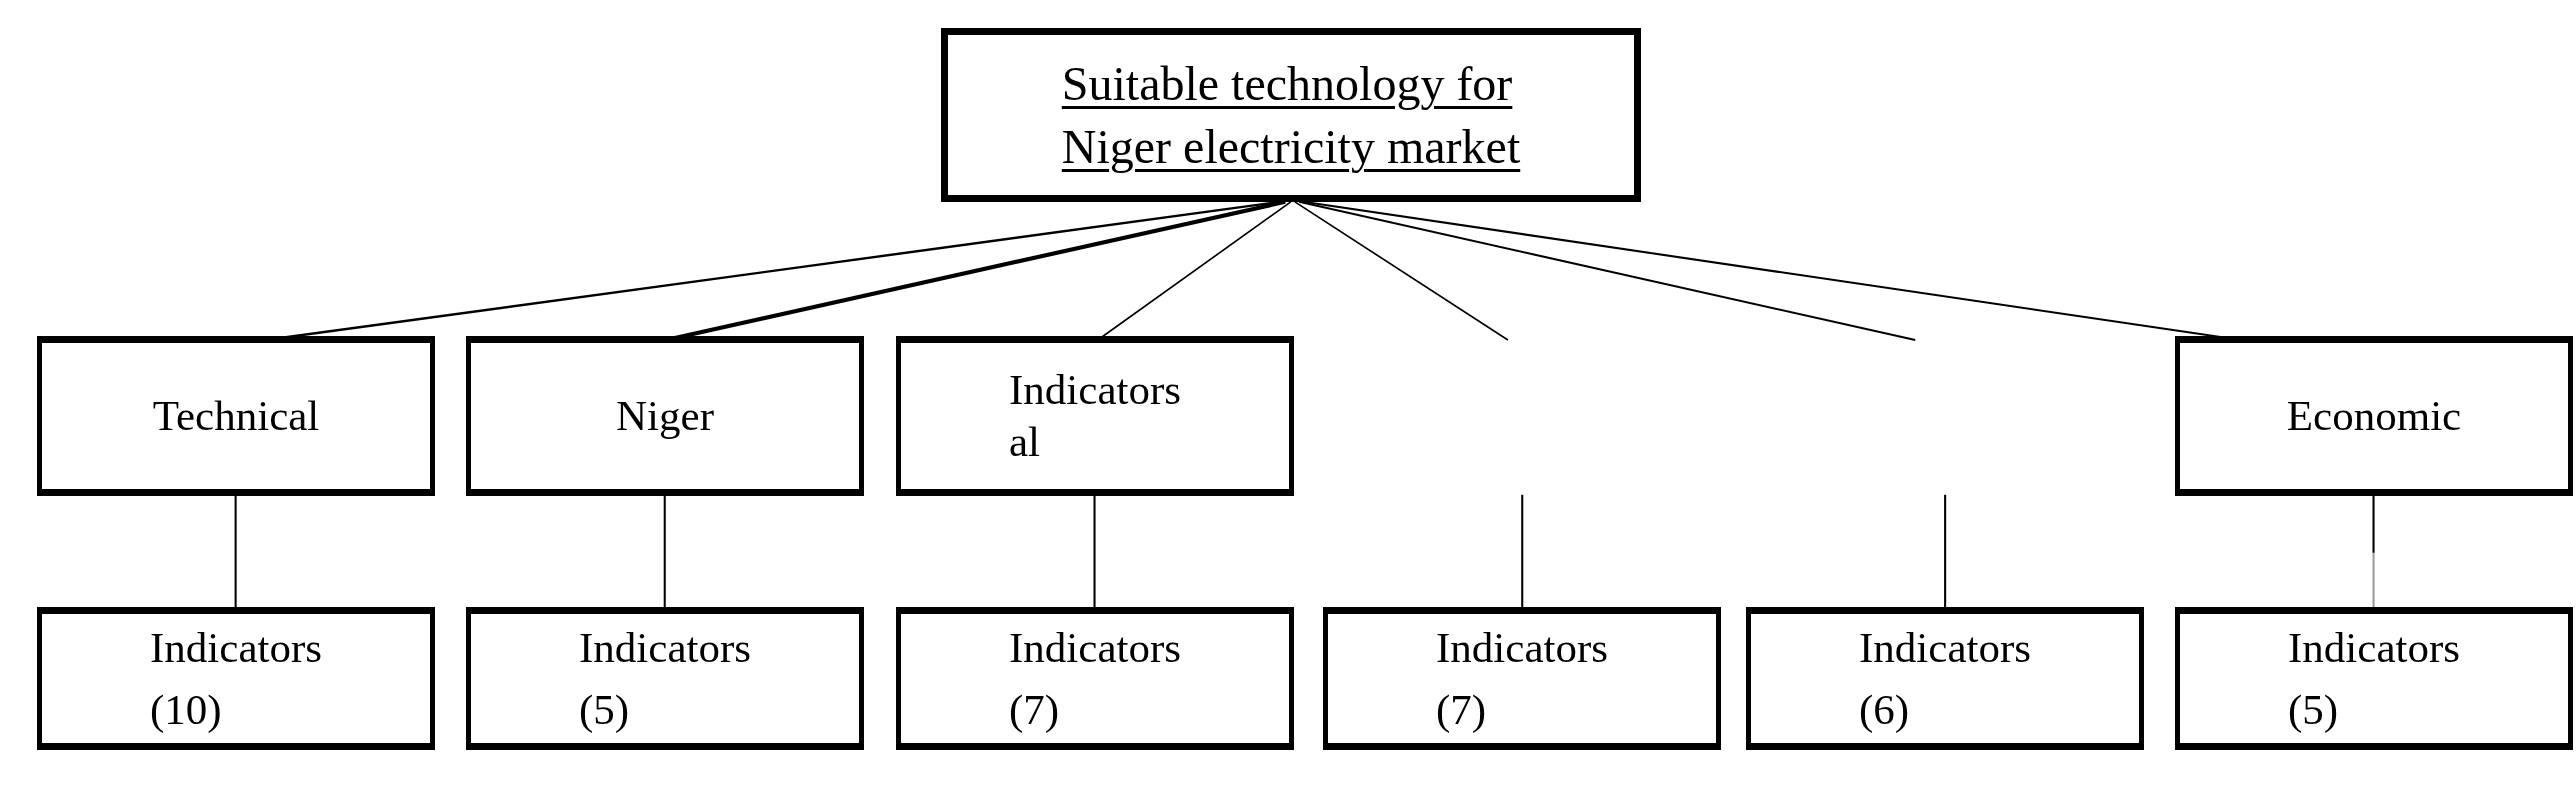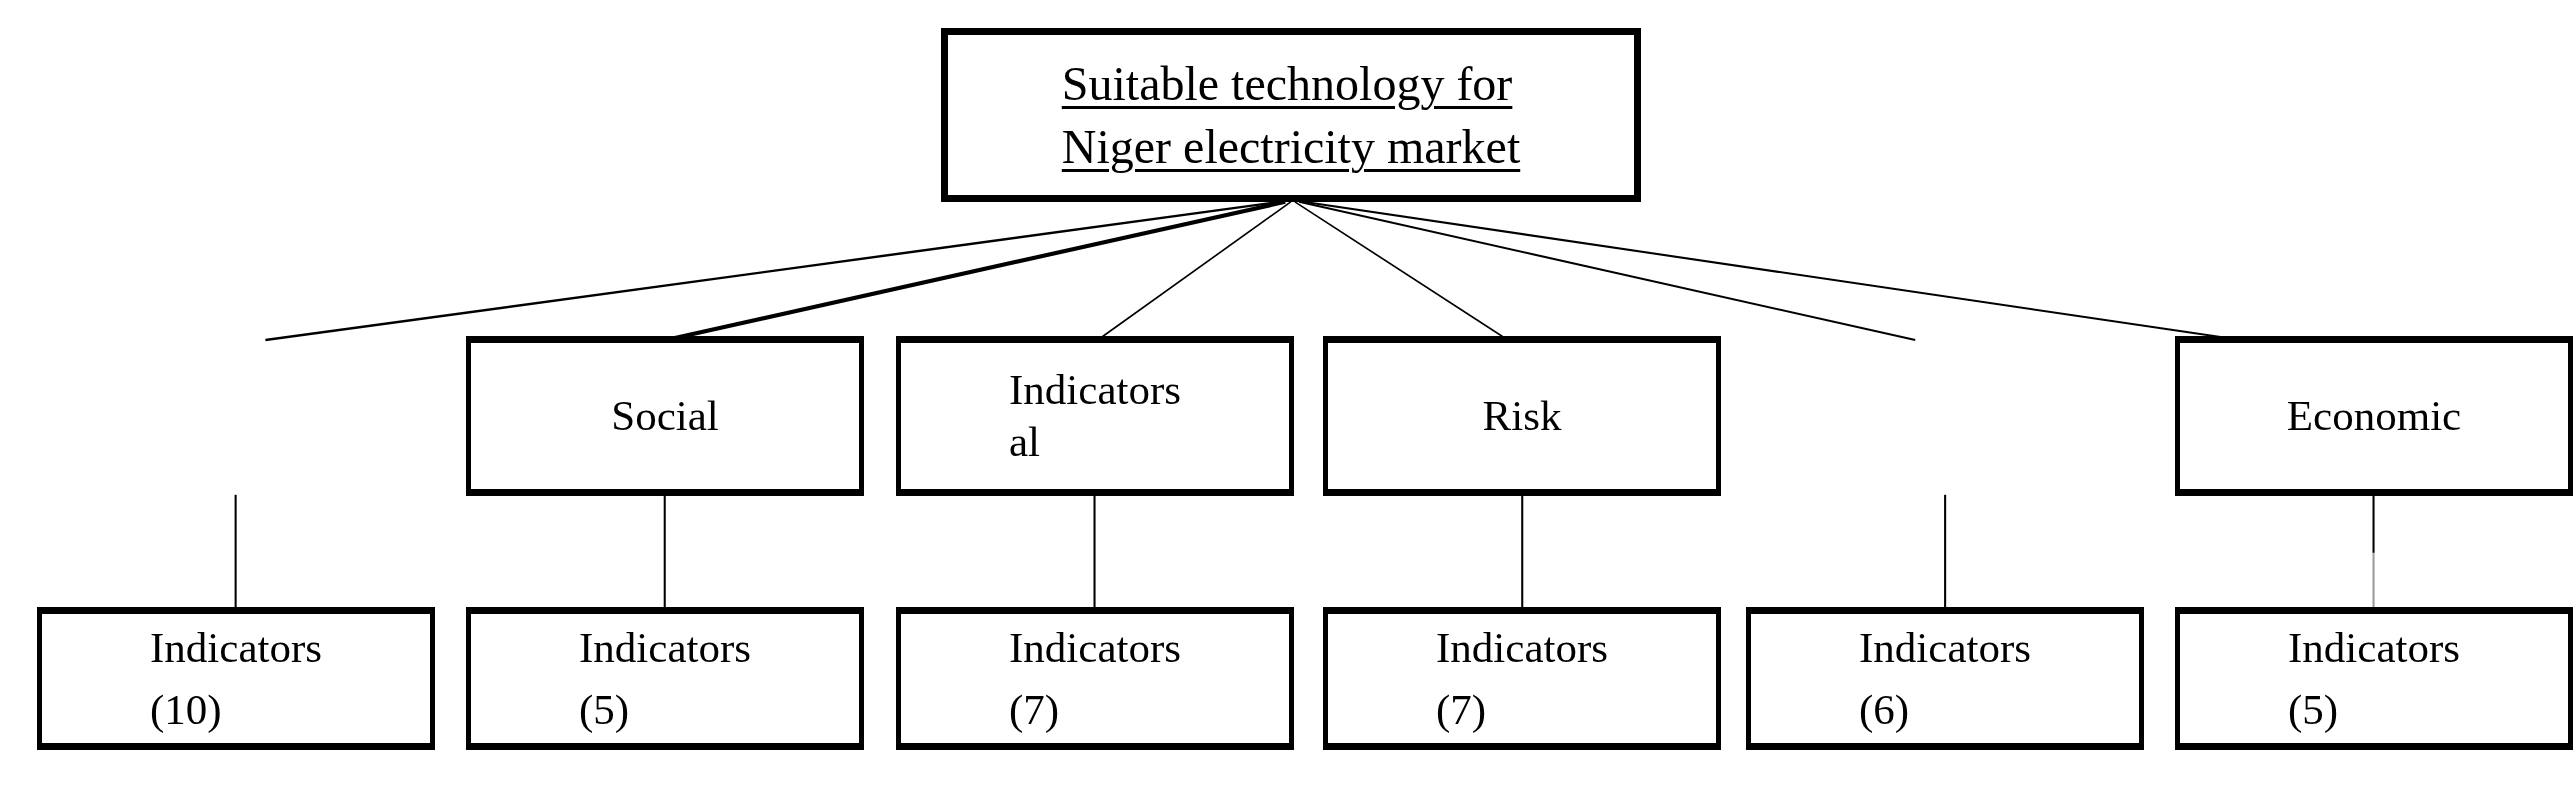--- a/index.html
+++ b/index.html
@@ -59,29 +59,29 @@
       <line x1="1886" y1="292" x2="3243.192" y2="492" stroke="#000000" stroke-width="3"></line>
       <line x1="3435" y1="716" x2="3435" y2="800" stroke="#000000" stroke-width="3"></line>
       <line x1="3435" y1="800" x2="3435" y2="882" stroke="#9a9a9a" stroke-width="3"></line>
     </svg>
 
   <div class="box root">
     <span>Suitable technology for
 Niger electricity market</span>
   </div>
 
+  <div class="box cat" style="left:37px">
+    <span>Technical</span>
+  </div>
   <div class="box cat" style="left:466px">
-    <span>Social</span>
+    <span>Niger</span>
   </div>
   <div class="box cat" style="left:896px">
     <span>Indicators
 al</span>
-  </div>
-  <div class="box cat" style="left:1323px">
-    <span>Risk</span>
   </div>
   <div class="box cat" style="left:2175px">
     <span>Economic</span>
   </div>
 
   <div class="box ind" style="left:37px">
     <span>Indicators
 (10)</span>
   </div>
   <div class="box ind" style="left:466px">

